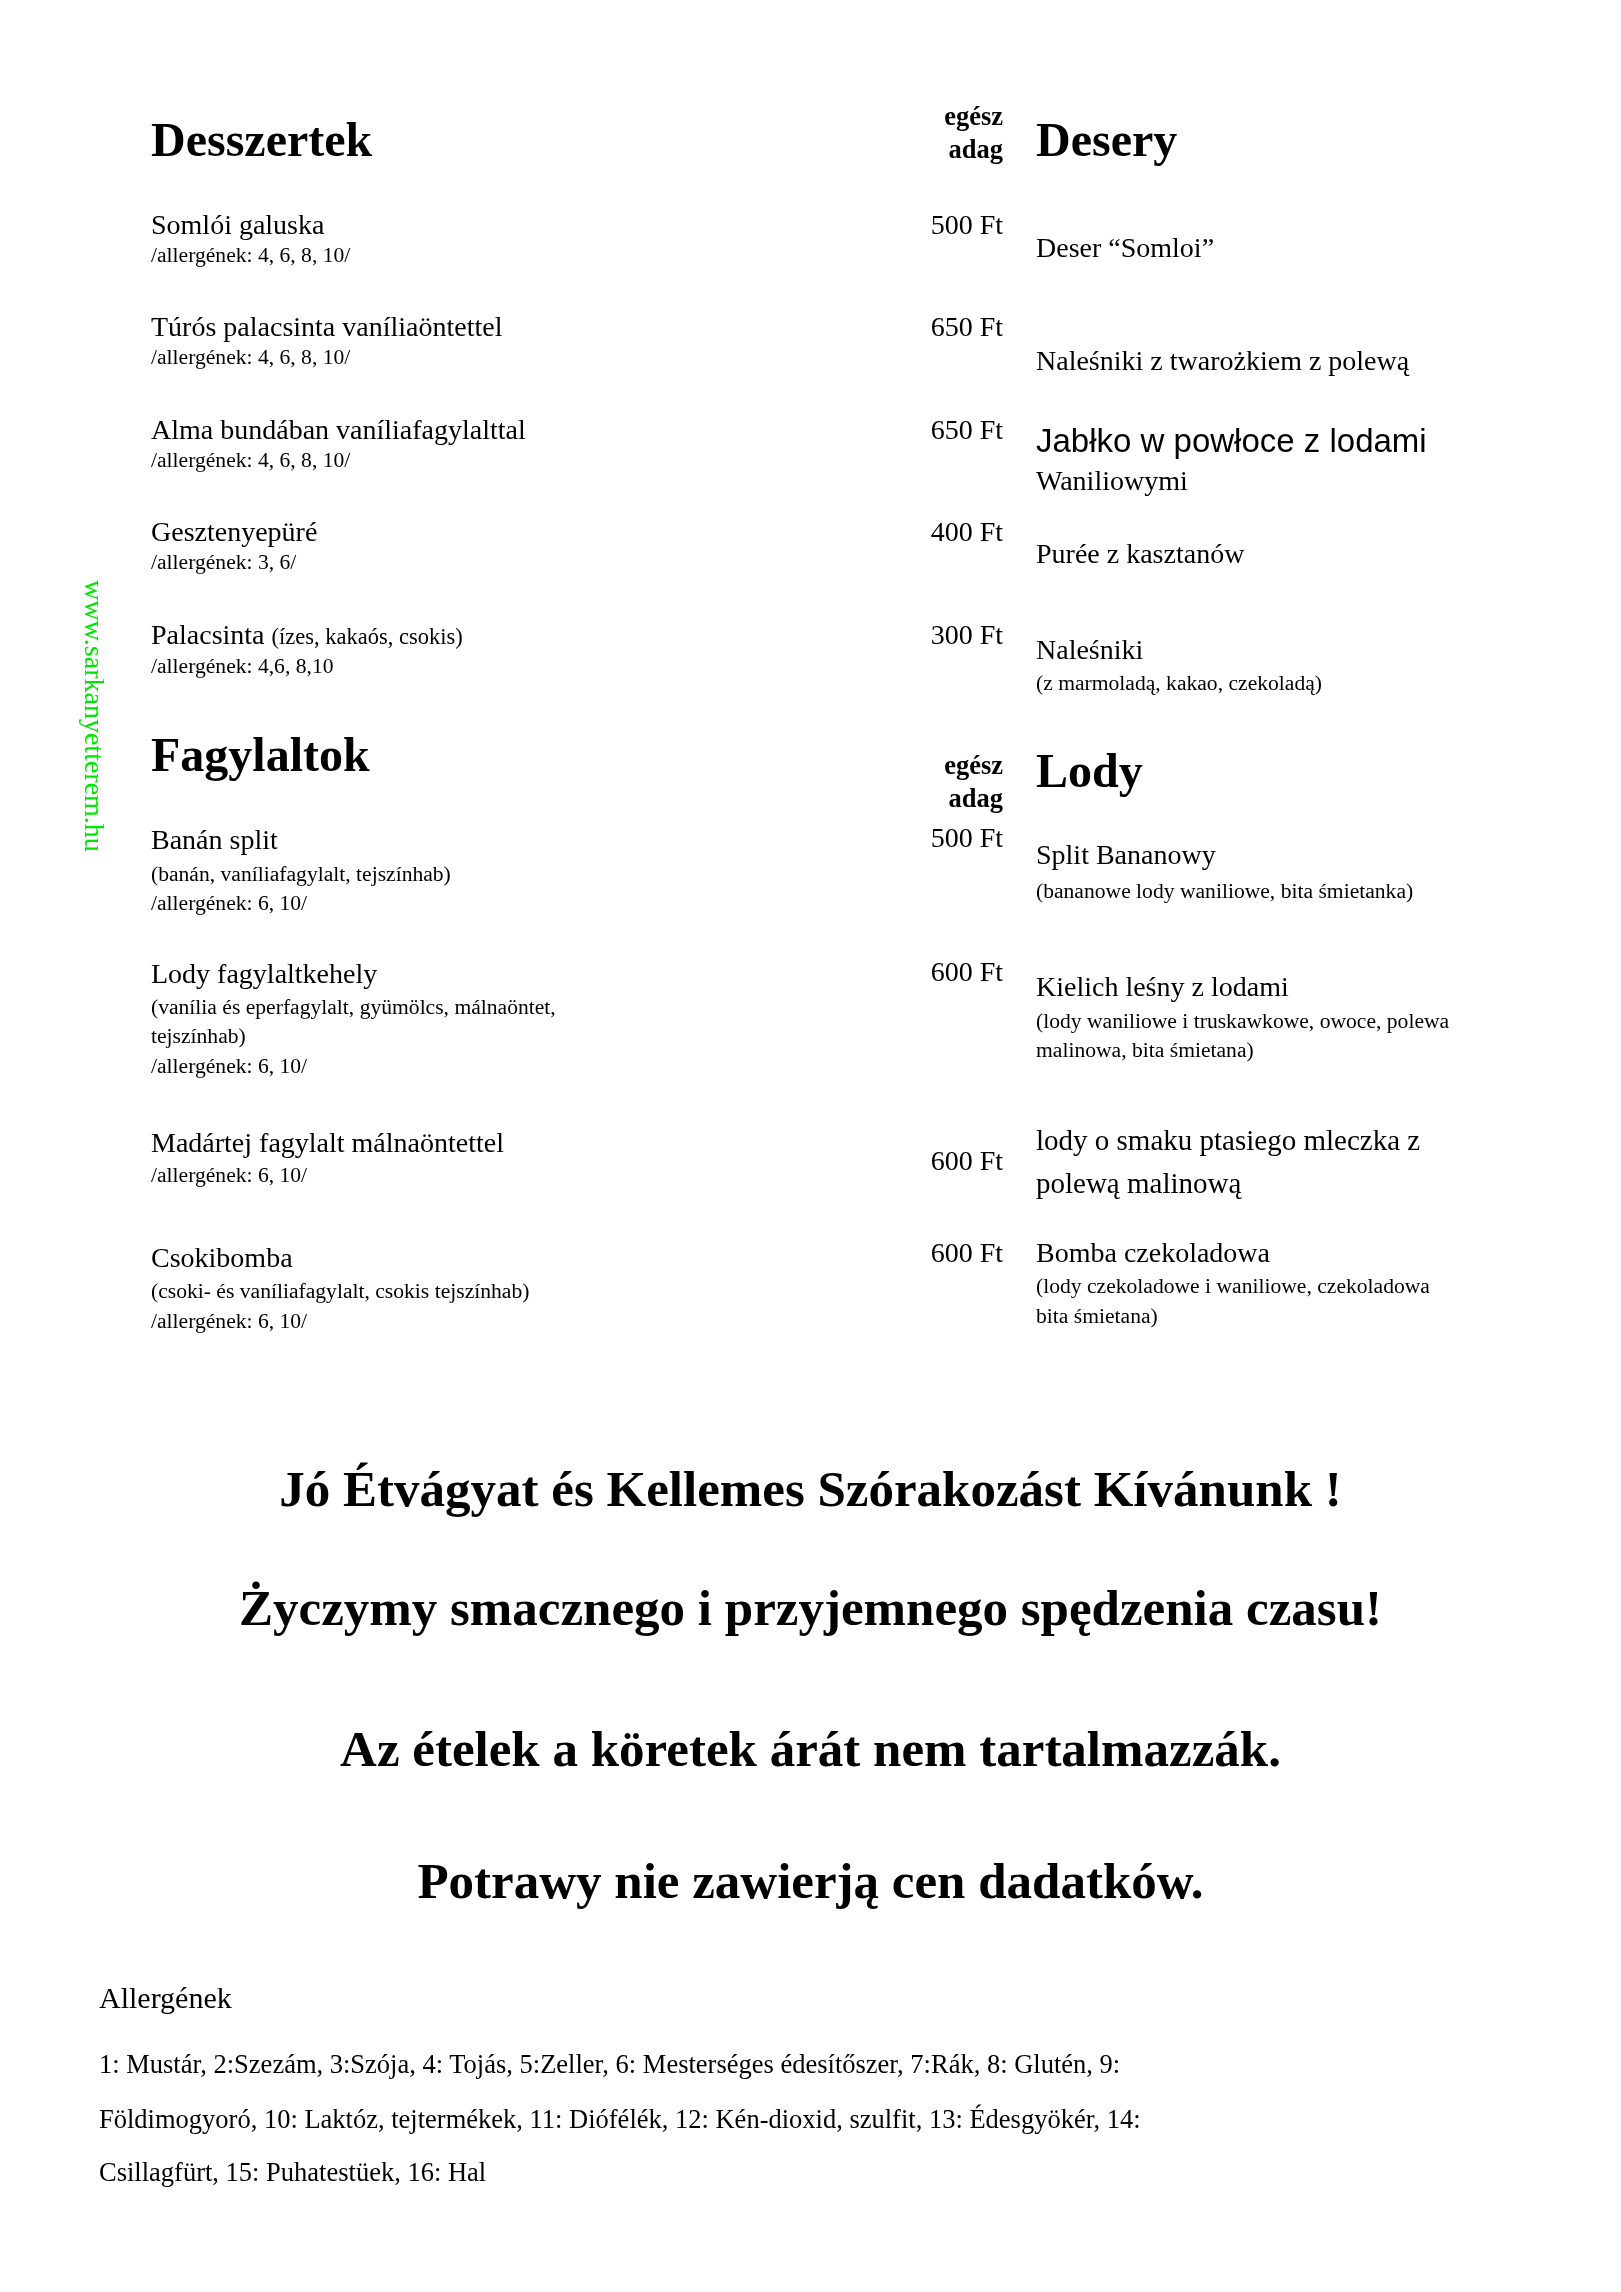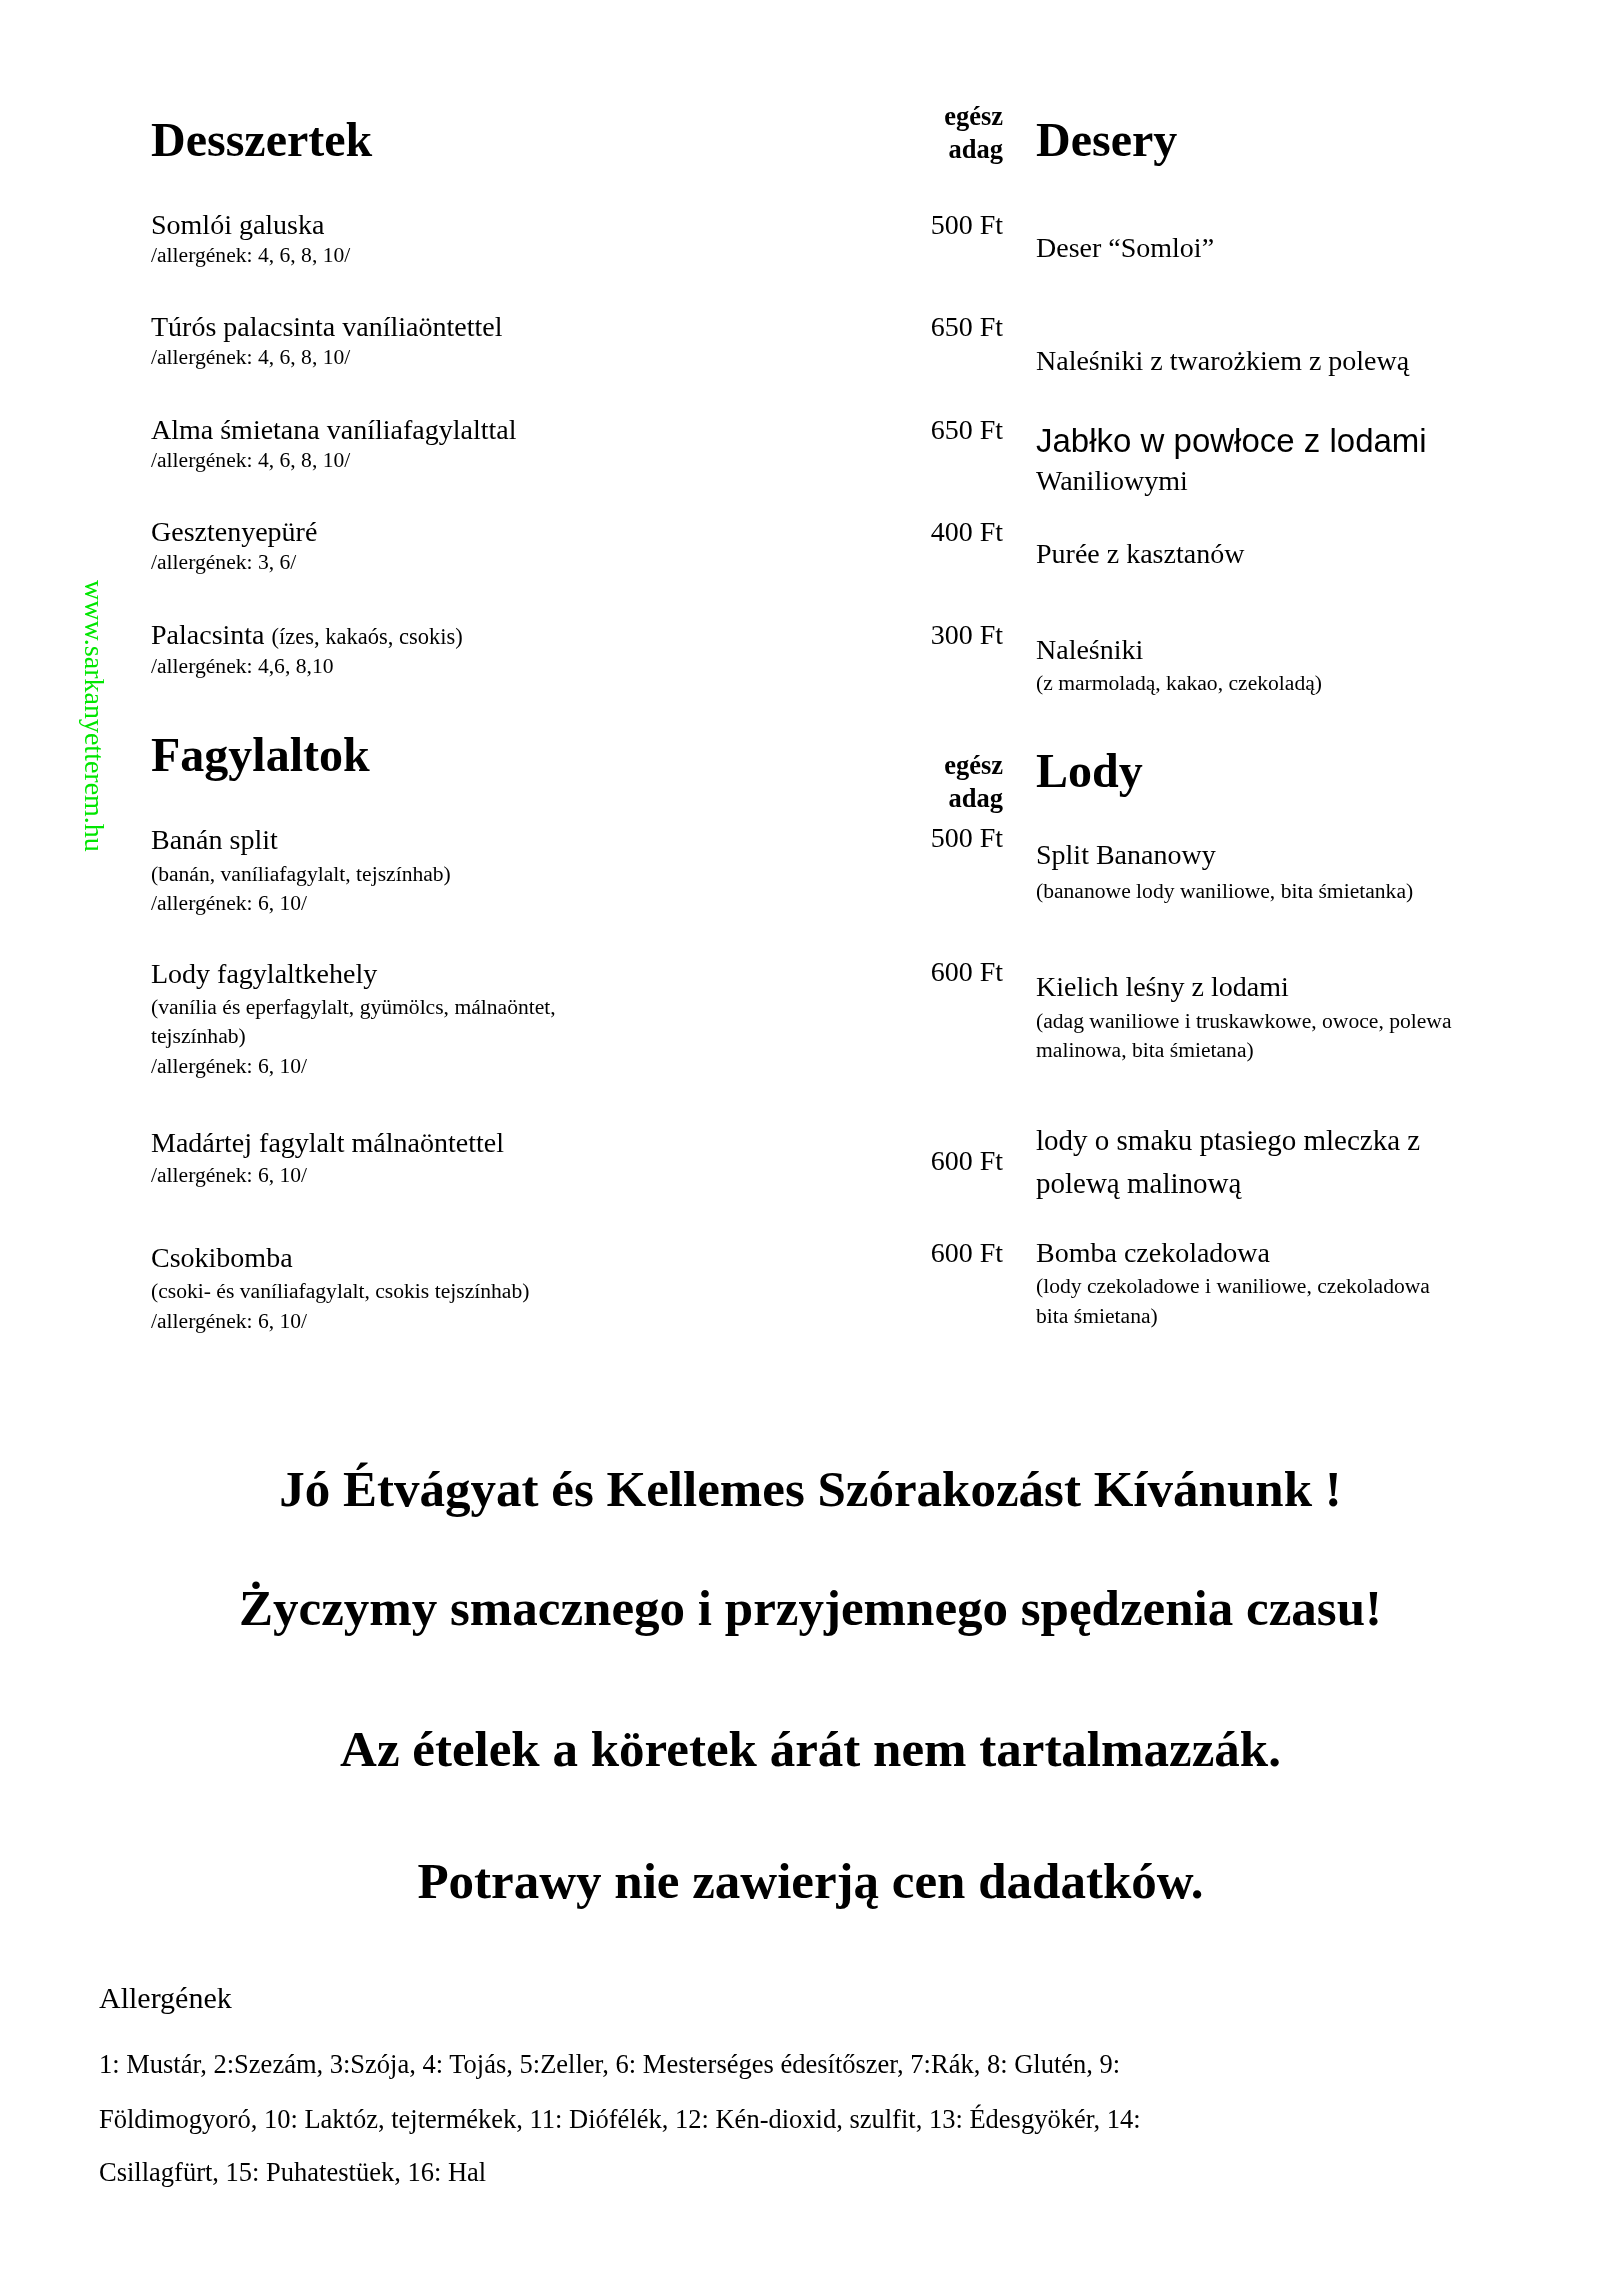--- a/index.html
+++ b/index.html
@@ -41,21 +41,21 @@
   </div>
 
   <div>
     <div class="abs item-name" style="left:151px; top:310px;">Túrós palacsinta vaníliaöntettel</div>
     <div class="abs item-sub" style="left:151px; top:343px;">/allergének: 4, 6, 8, 10/</div>
     <div class="abs price" style="left:866px; top:310px;">650 Ft</div>
     <div class="abs pl-name" style="left:1036px; top:344px;">Naleśniki z twarożkiem z polewą</div>
   </div>
 
   <div>
-    <div class="abs item-name" style="left:151px; top:413px;">Alma śmietana vaníliafagylalttal</div>
+    <div class="abs item-name" style="left:151px; top:413px;">Alma bundában vaníliafagylalttal</div>
     <div class="abs item-sub" style="left:151px; top:446px;">/allergének: 4, 6, 8, 10/</div>
     <div class="abs price" style="left:866px; top:413px;">650 Ft</div>
     <div class="abs sans" style="left:1036px; top:424px; line-height:33px;">Jabłko w powłoce z lodami</div>
     <div class="abs pl-name" style="left:1036px; top:464px;">Waniliowymi</div>
   </div>
 
   <div>
     <div class="abs item-name" style="left:151px; top:515px;">Gesztenyepüré</div>
     <div class="abs item-sub" style="left:151px; top:548px;">/allergének: 3, 6/</div>
     <div class="abs price" style="left:866px; top:515px;">400 Ft</div>
@@ -91,21 +91,21 @@
     <div class="abs pl-sub" style="left:1036px; top:877px;">(bananowe lody waniliowe, bita śmietanka)</div>
   </div>
 
   <div>
     <div class="abs item-name" style="left:151px; top:957px;">Lody fagylaltkehely</div>
     <div class="abs item-sub" style="left:151px; top:993px;">(vanília és eperfagylalt, gyümölcs, málnaöntet,</div>
     <div class="abs item-sub" style="left:151px; top:1022px;">tejszínhab)</div>
     <div class="abs item-sub" style="left:151px; top:1052px;">/allergének: 6, 10/</div>
     <div class="abs price" style="left:866px; top:955px;">600 Ft</div>
     <div class="abs pl-name" style="left:1036px; top:970px;">Kielich leśny z lodami</div>
-    <div class="abs pl-sub" style="left:1036px; top:1007px;">(adag waniliowe i truskawkowe, owoce, polewa</div>
+    <div class="abs pl-sub" style="left:1036px; top:1007px;">(lody waniliowe i truskawkowe, owoce, polewa</div>
     <div class="abs pl-sub" style="left:1036px; top:1036px;">malinowa, bita śmietana)</div>
   </div>
 
   <div>
     <div class="abs item-name" style="left:151px; top:1126px;">Madártej fagylalt málnaöntettel</div>
     <div class="abs item-sub" style="left:151px; top:1161px;">/allergének: 6, 10/</div>
     <div class="abs price" style="left:866px; top:1144px;">600 Ft</div>
     <div class="abs pl-name-big" style="left:1036px; top:1119px;">lody o smaku ptasiego mleczka z</div>
     <div class="abs pl-name-big" style="left:1036px; top:1162px;">polewą malinową</div>
   </div>

